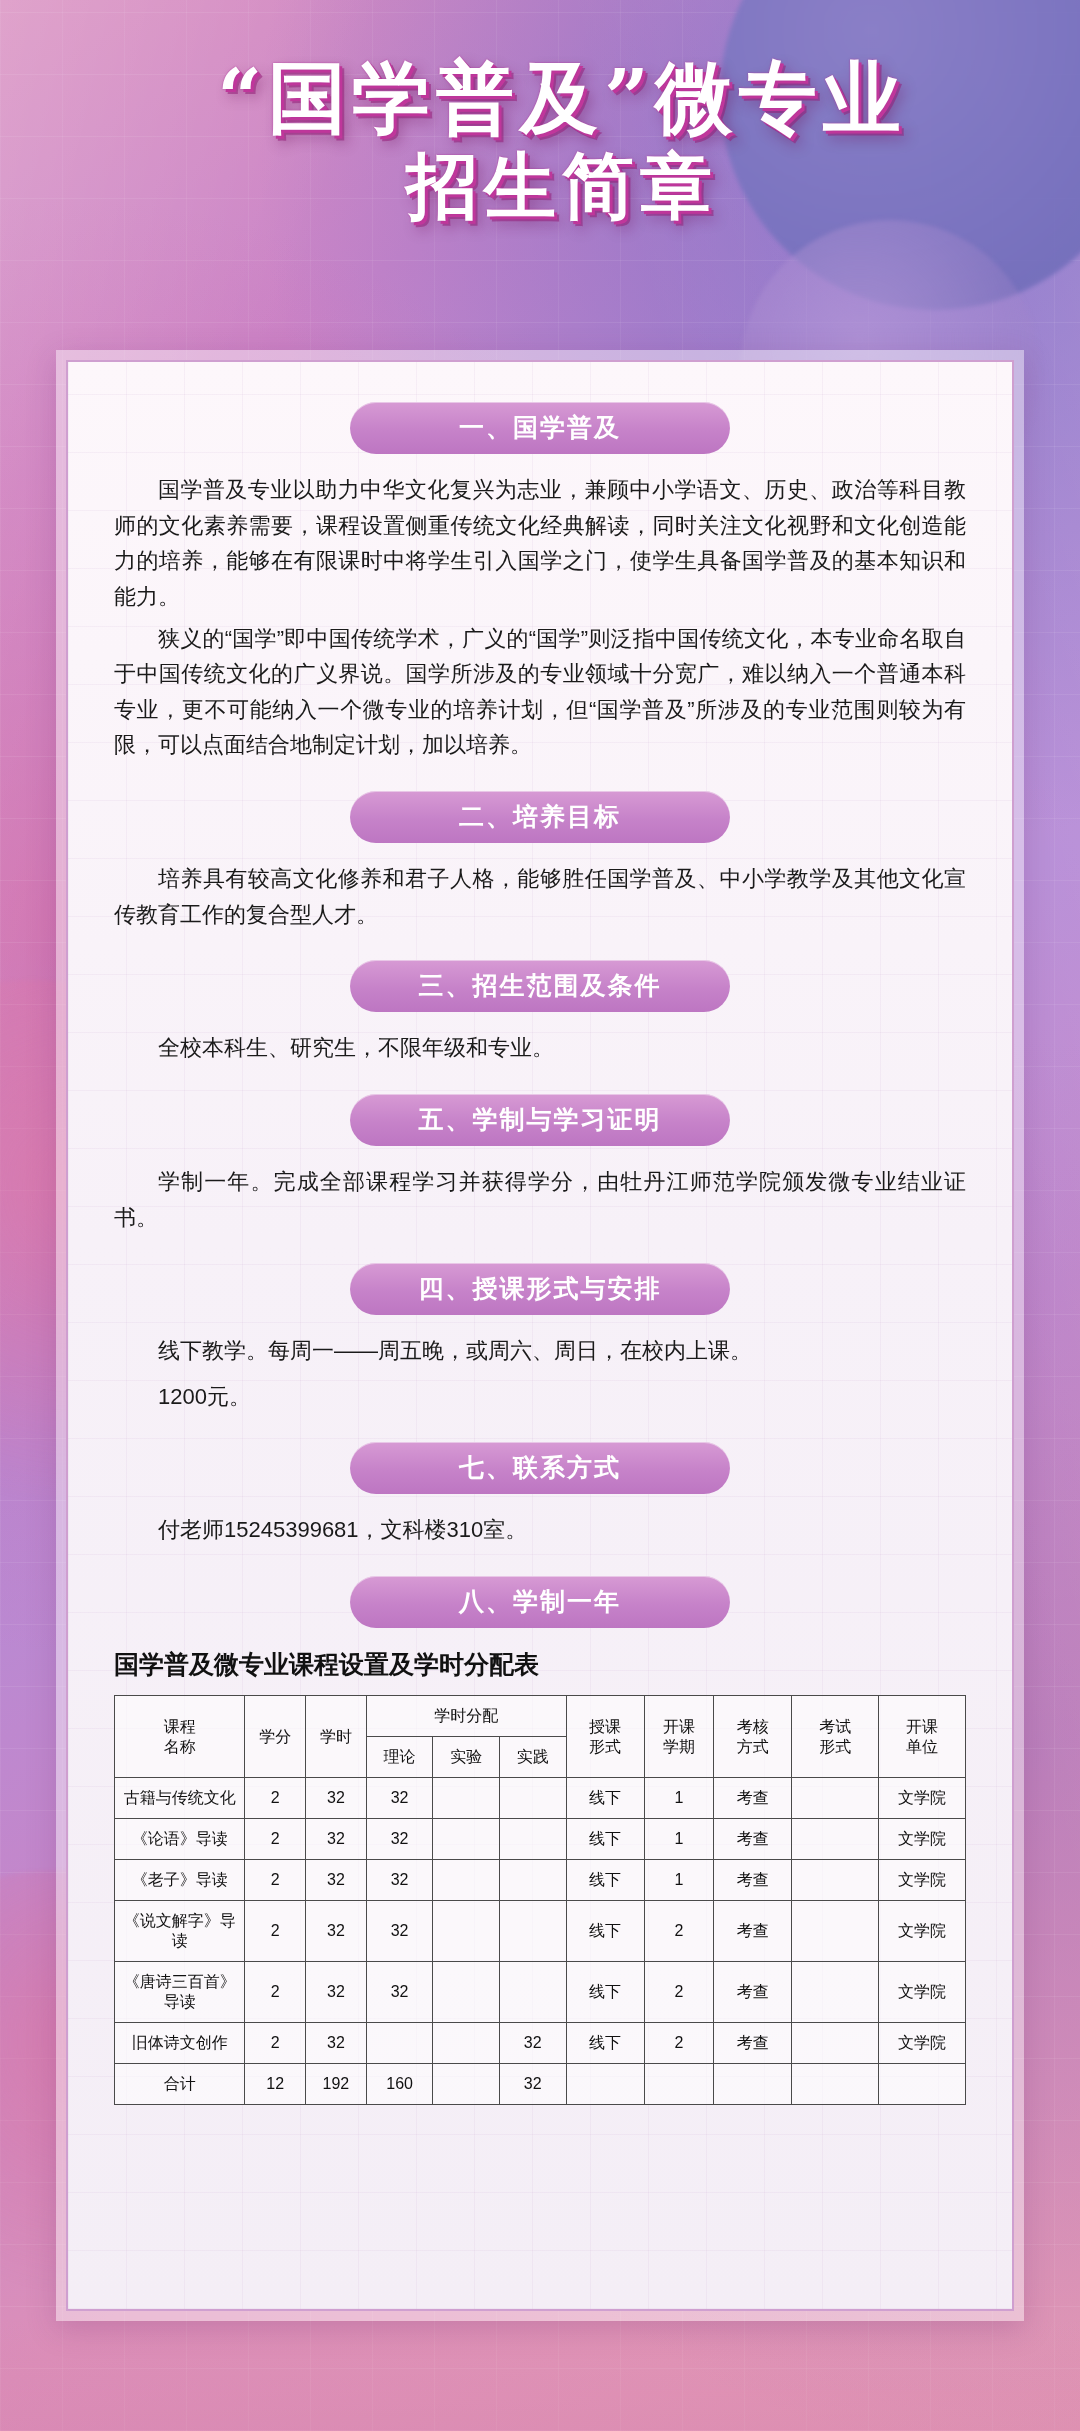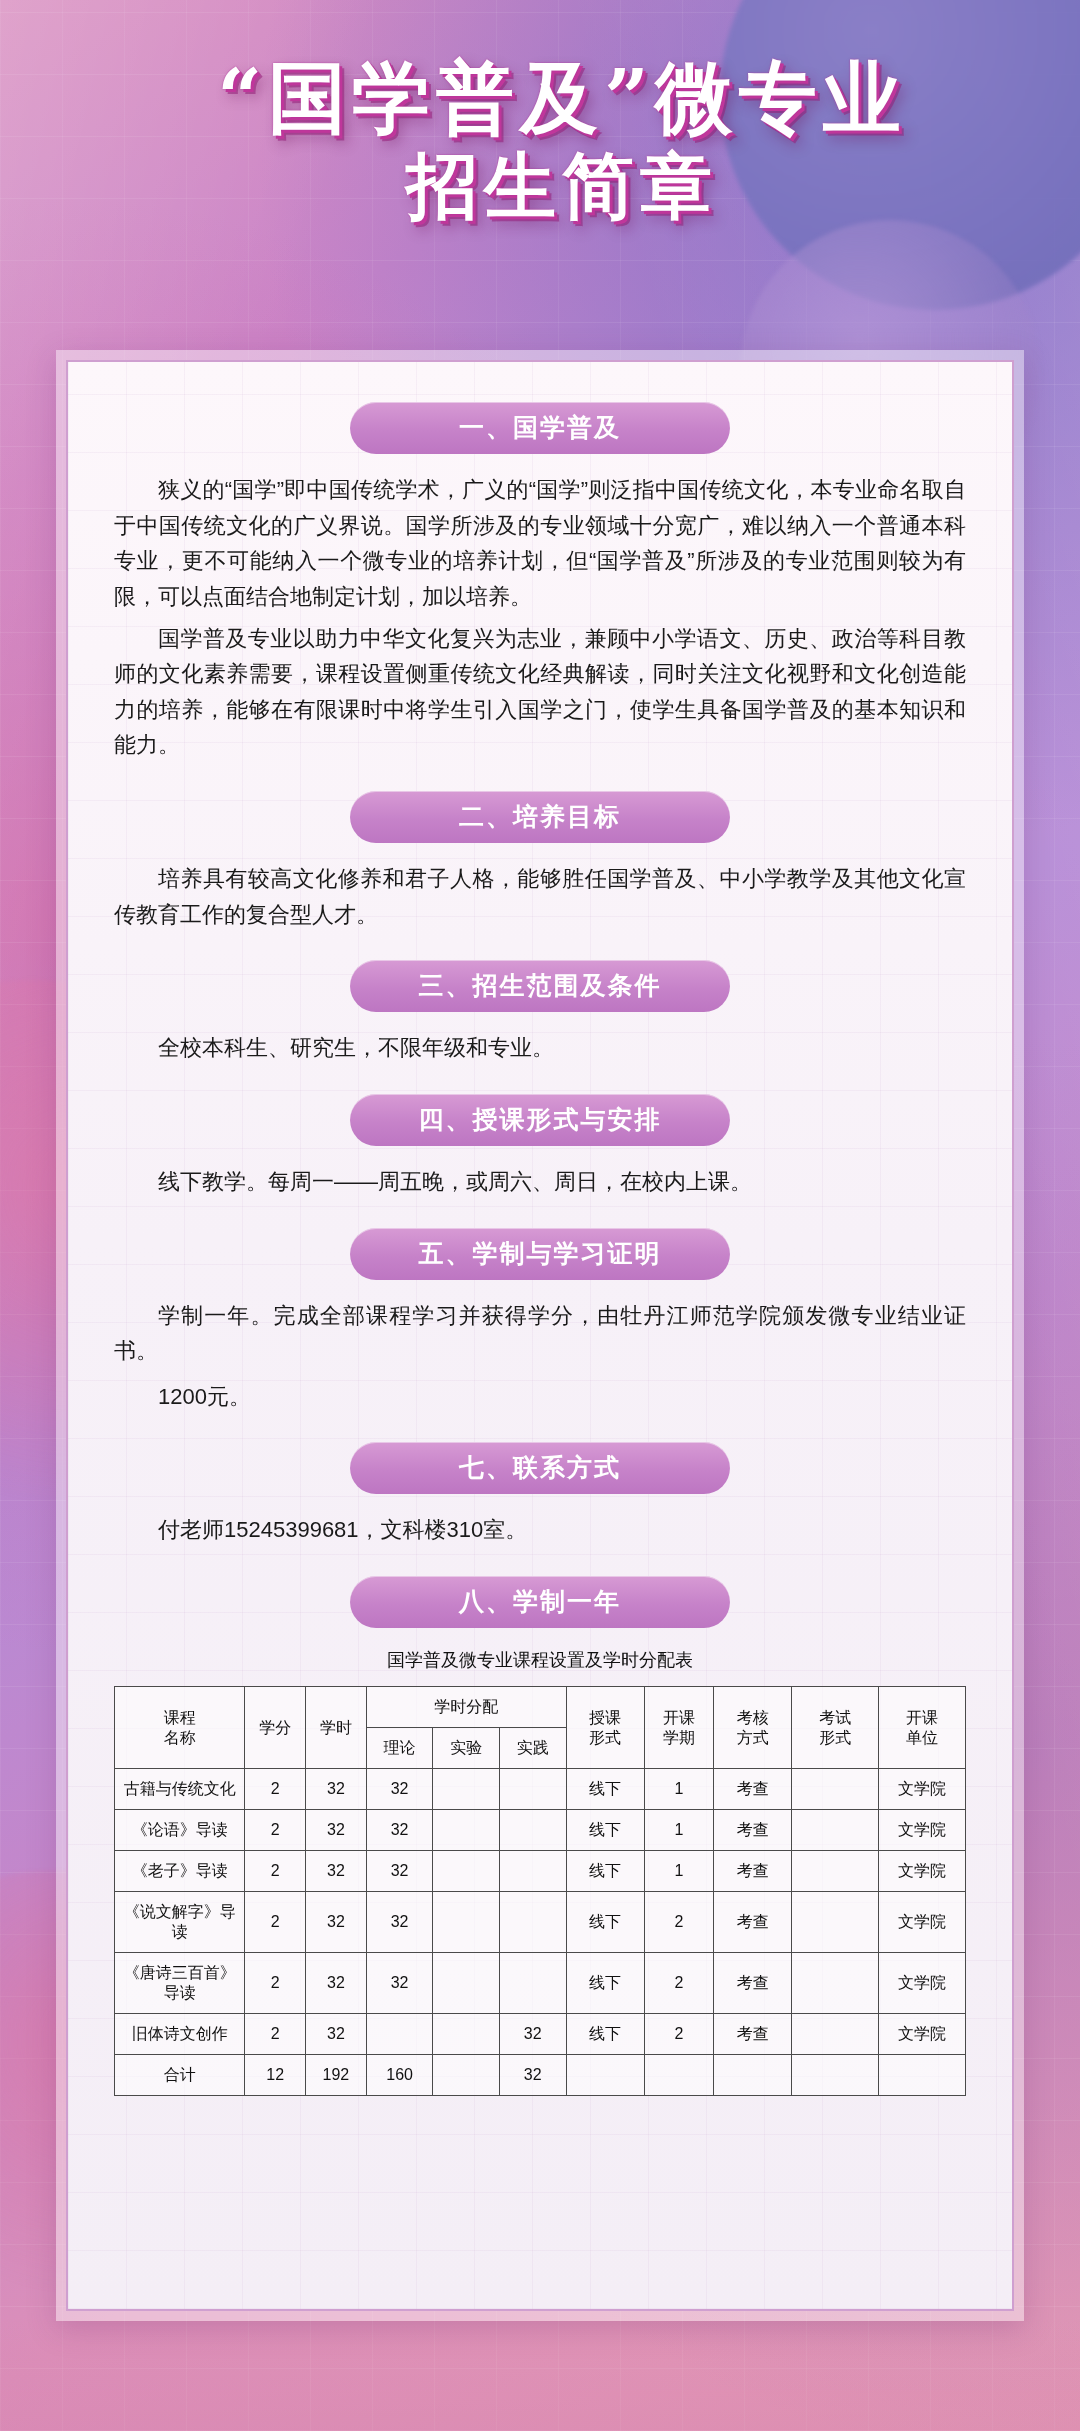--- a/index.html
+++ b/index.html
@@ -143,25 +143,24 @@
     font-size: 22px;
     line-height: 1.62;
     color: #1a1a1a;
     text-align: justify;
     text-indent: 2em;
   }
 
   .section { margin-bottom: 10px; }
 
   .table-caption {
-    text-align: center;
-    font-size: 18px;
+    font-size: 25px;
     color: #111;
     margin: 20px 0 14px 0;
-    font-weight: 400;
+    font-weight: 700;
   }
 
   
   table.course {
     width: 100%;
     border-collapse: collapse;
     font-size: 16px;
     color: #111;
     background: rgba(255,255,255,0.55);
   }
@@ -202,42 +201,42 @@
     <div class="title-line two">招生简章</div>
   </div>
 
   <div class="card-outer">
     <div class="card">
       <div class="card-grid"></div>
       <div class="card-inner">
 
         <div class="section">
           <div class="pill">一、国学普及</div>
+          <p class="body">国学普及专业以助力中华文化复兴为志业，兼顾中小学语文、历史、政治等科目教师的文化素养需要，课程设置侧重传统文化经典解读，同时关注文化视野和文化创造能力的培养，能够在有限课时中将学生引入国学之门，使学生具备国学普及的基本知识和能力。</p>
           <p class="body">狭义的“国学”即中国传统学术，广义的“国学”则泛指中国传统文化，本专业命名取自于中国传统文化的广义界说。国学所涉及的专业领域十分宽广，难以纳入一个普通本科专业，更不可能纳入一个微专业的培养计划，但“国学普及”所涉及的专业范围则较为有限，可以点面结合地制定计划，加以培养。</p>
-          <p class="body">国学普及专业以助力中华文化复兴为志业，兼顾中小学语文、历史、政治等科目教师的文化素养需要，课程设置侧重传统文化经典解读，同时关注文化视野和文化创造能力的培养，能够在有限课时中将学生引入国学之门，使学生具备国学普及的基本知识和能力。</p>
         </div>
 
         <div class="section">
           <div class="pill tight">二、培养目标</div>
           <p class="body">培养具有较高文化修养和君子人格，能够胜任国学普及、中小学教学及其他文化宣传教育工作的复合型人才。</p>
         </div>
 
         <div class="section">
           <div class="pill tight">三、招生范围及条件</div>
           <p class="body">全校本科生、研究生，不限年级和专业。</p>
         </div>
 
         <div class="section">
+          <div class="pill tight">五、学制与学习证明</div>
+          <p class="body">学制一年。完成全部课程学习并获得学分，由牡丹江师范学院颁发微专业结业证书。</p>
+        </div>
+
+        <div class="section">
           <div class="pill tight">四、授课形式与安排</div>
           <p class="body">线下教学。每周一——周五晚，或周六、周日，在校内上课。</p>
-        </div>
-
-        <div class="section">
-          <div class="pill tight">五、学制与学习证明</div>
-          <p class="body">学制一年。完成全部课程学习并获得学分，由牡丹江师范学院颁发微专业结业证书。</p>
         </div>
 
         <div class="section">
           <p class="body">1200元。</p>
         </div>
 
         <div class="section">
           <div class="pill tight">七、联系方式</div>
           <p class="body">付老师15245399681，文科楼310室。</p>
         </div>

